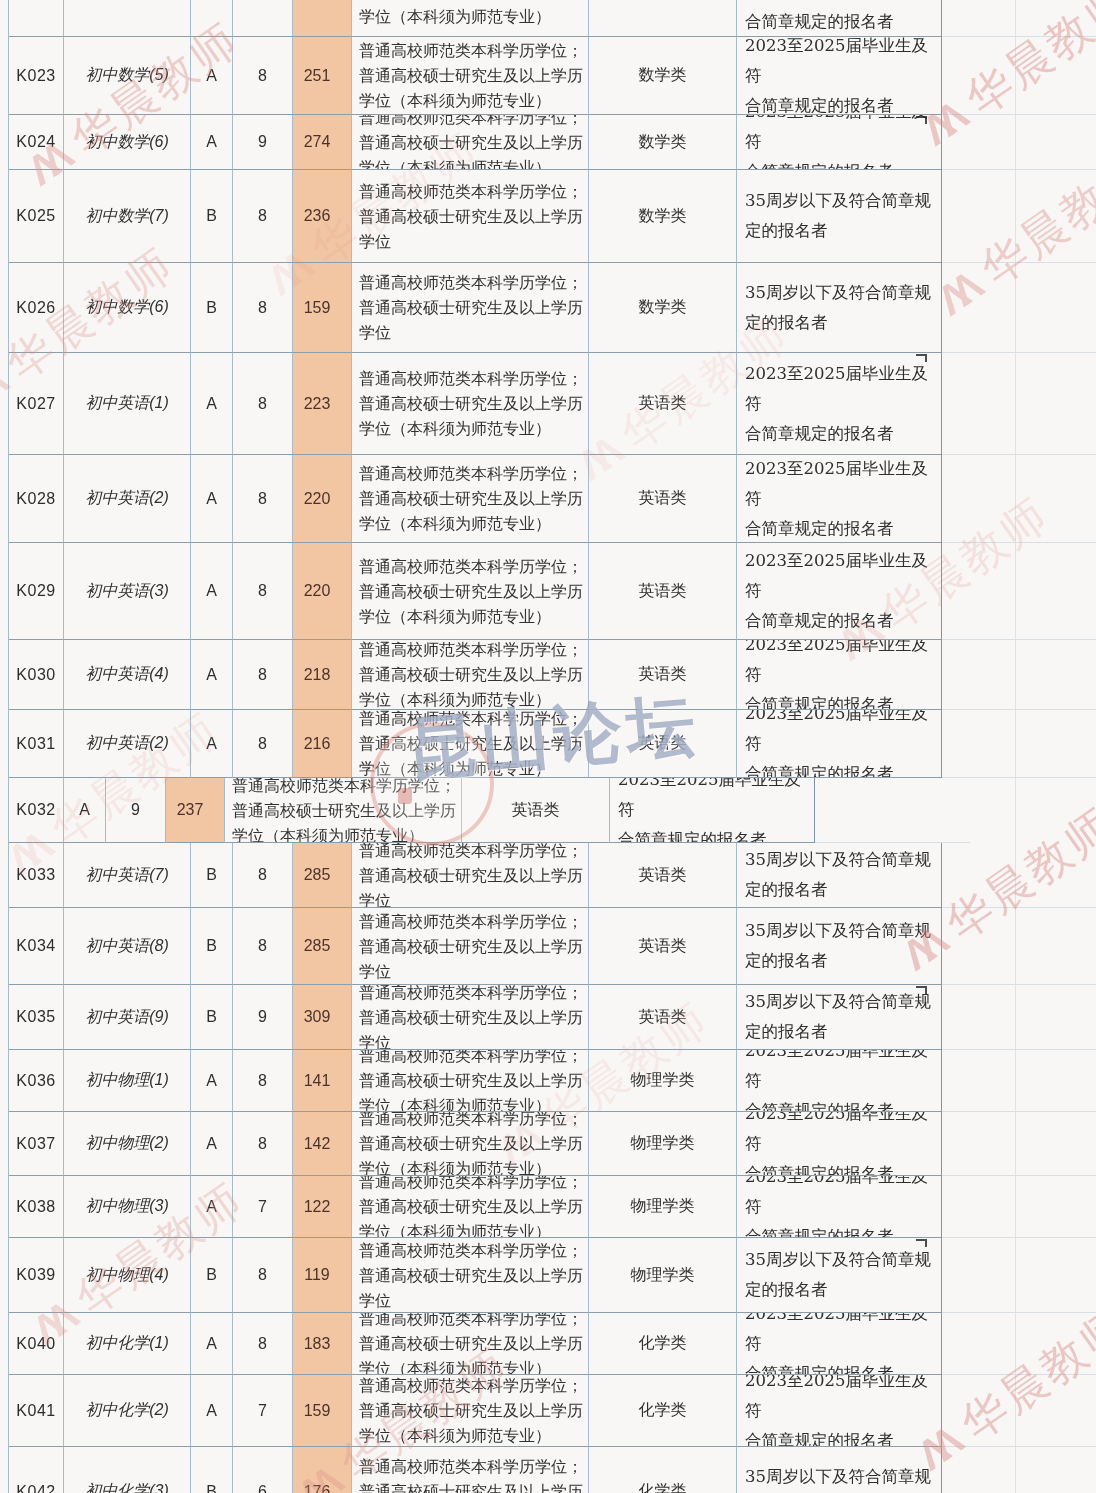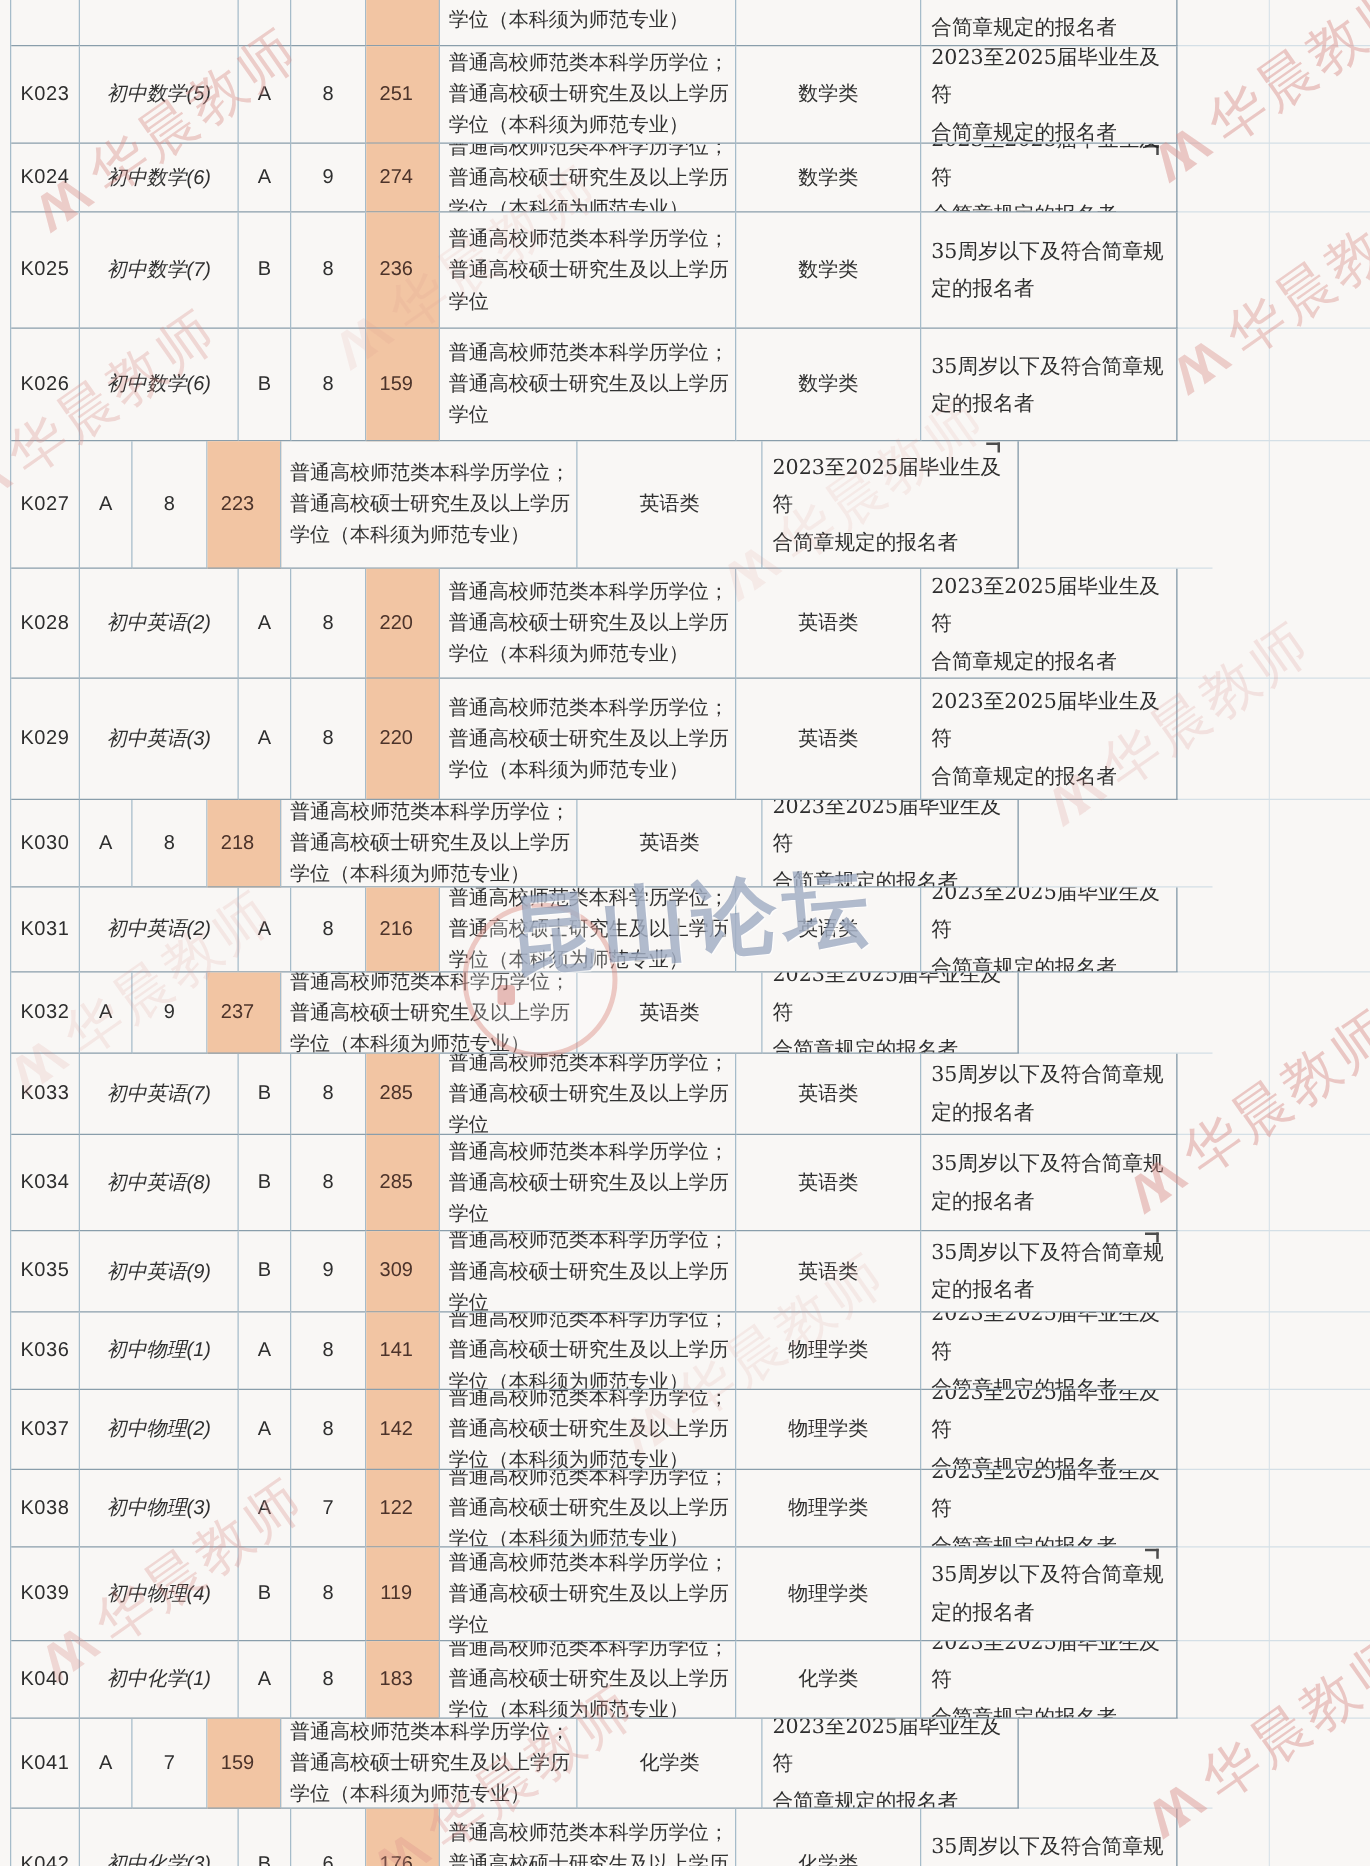--- a/index.html
+++ b/index.html
@@ -237,20 +237,23 @@
           <span class="txt">数学类</span>
         </div>
       <div class="cell c-eli"><span class="txt">35周岁以下及符合简章规
 定的报名者</span></div>
       <div class="cell c-margin"></div>
     </div>
       <div class="row" style="height: 102px;">
       <div class="cell c-code">
           <span class="txt">K027</span>
         </div>
+      <div class="cell c-pos">
+          <span class="txt">初中英语(1)</span>
+        </div>
       <div class="cell c-grade">
           <span class="txt">A</span>
         </div>
       <div class="cell c-open">
           <span class="txt">8</span>
         </div>
       <div class="cell c-score">
           <span class="txt">223</span>
         </div>
       <div class="cell c-req"><span class="txt">普通高校师范类本科学历学位；
@@ -311,20 +314,23 @@
       <div class="cell c-cat">
           <span class="txt">英语类</span>
         </div>
       <div class="cell c-eli"><span class="txt">2023至2025届毕业生及符
 合简章规定的报名者</span></div>
       <div class="cell c-margin"></div>
     </div>
       <div class="row" style="height: 70px;">
       <div class="cell c-code">
           <span class="txt">K030</span>
+        </div>
+      <div class="cell c-pos">
+          <span class="txt">初中英语(4)</span>
         </div>
       <div class="cell c-grade">
           <span class="txt">A</span>
         </div>
       <div class="cell c-open">
           <span class="txt">8</span>
         </div>
       <div class="cell c-score">
           <span class="txt">218</span>
         </div>
@@ -592,20 +598,23 @@
           <span class="txt">化学类</span>
         </div>
       <div class="cell c-eli"><span class="txt">2023至2025届毕业生及符
 合简章规定的报名者</span></div>
       <div class="cell c-margin"></div>
     </div>
       <div class="row" style="height: 72px;">
       <div class="cell c-code">
           <span class="txt">K041</span>
         </div>
+      <div class="cell c-pos">
+          <span class="txt">初中化学(2)</span>
+        </div>
       <div class="cell c-grade">
           <span class="txt">A</span>
         </div>
       <div class="cell c-open">
           <span class="txt">7</span>
         </div>
       <div class="cell c-score">
           <span class="txt">159</span>
         </div>
       <div class="cell c-req"><span class="txt">普通高校师范类本科学历学位；

